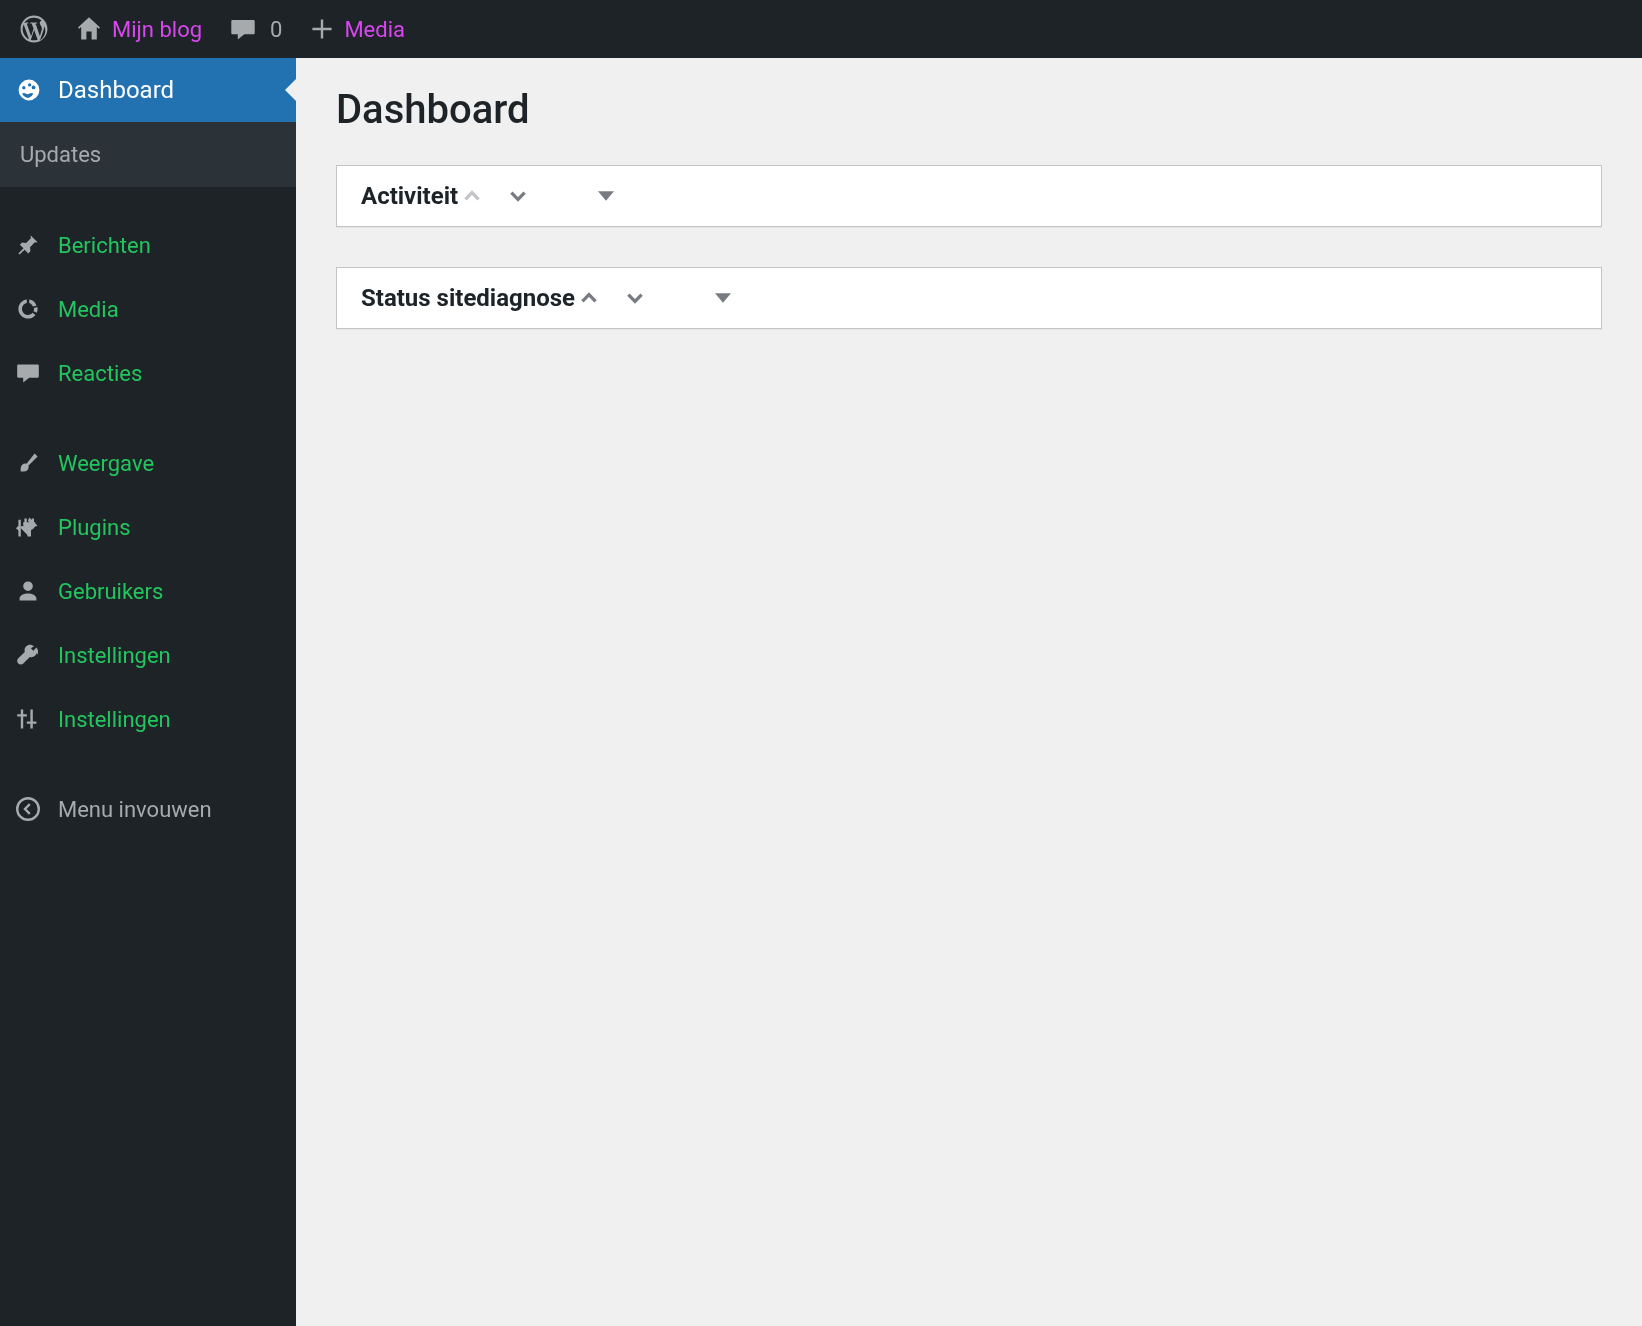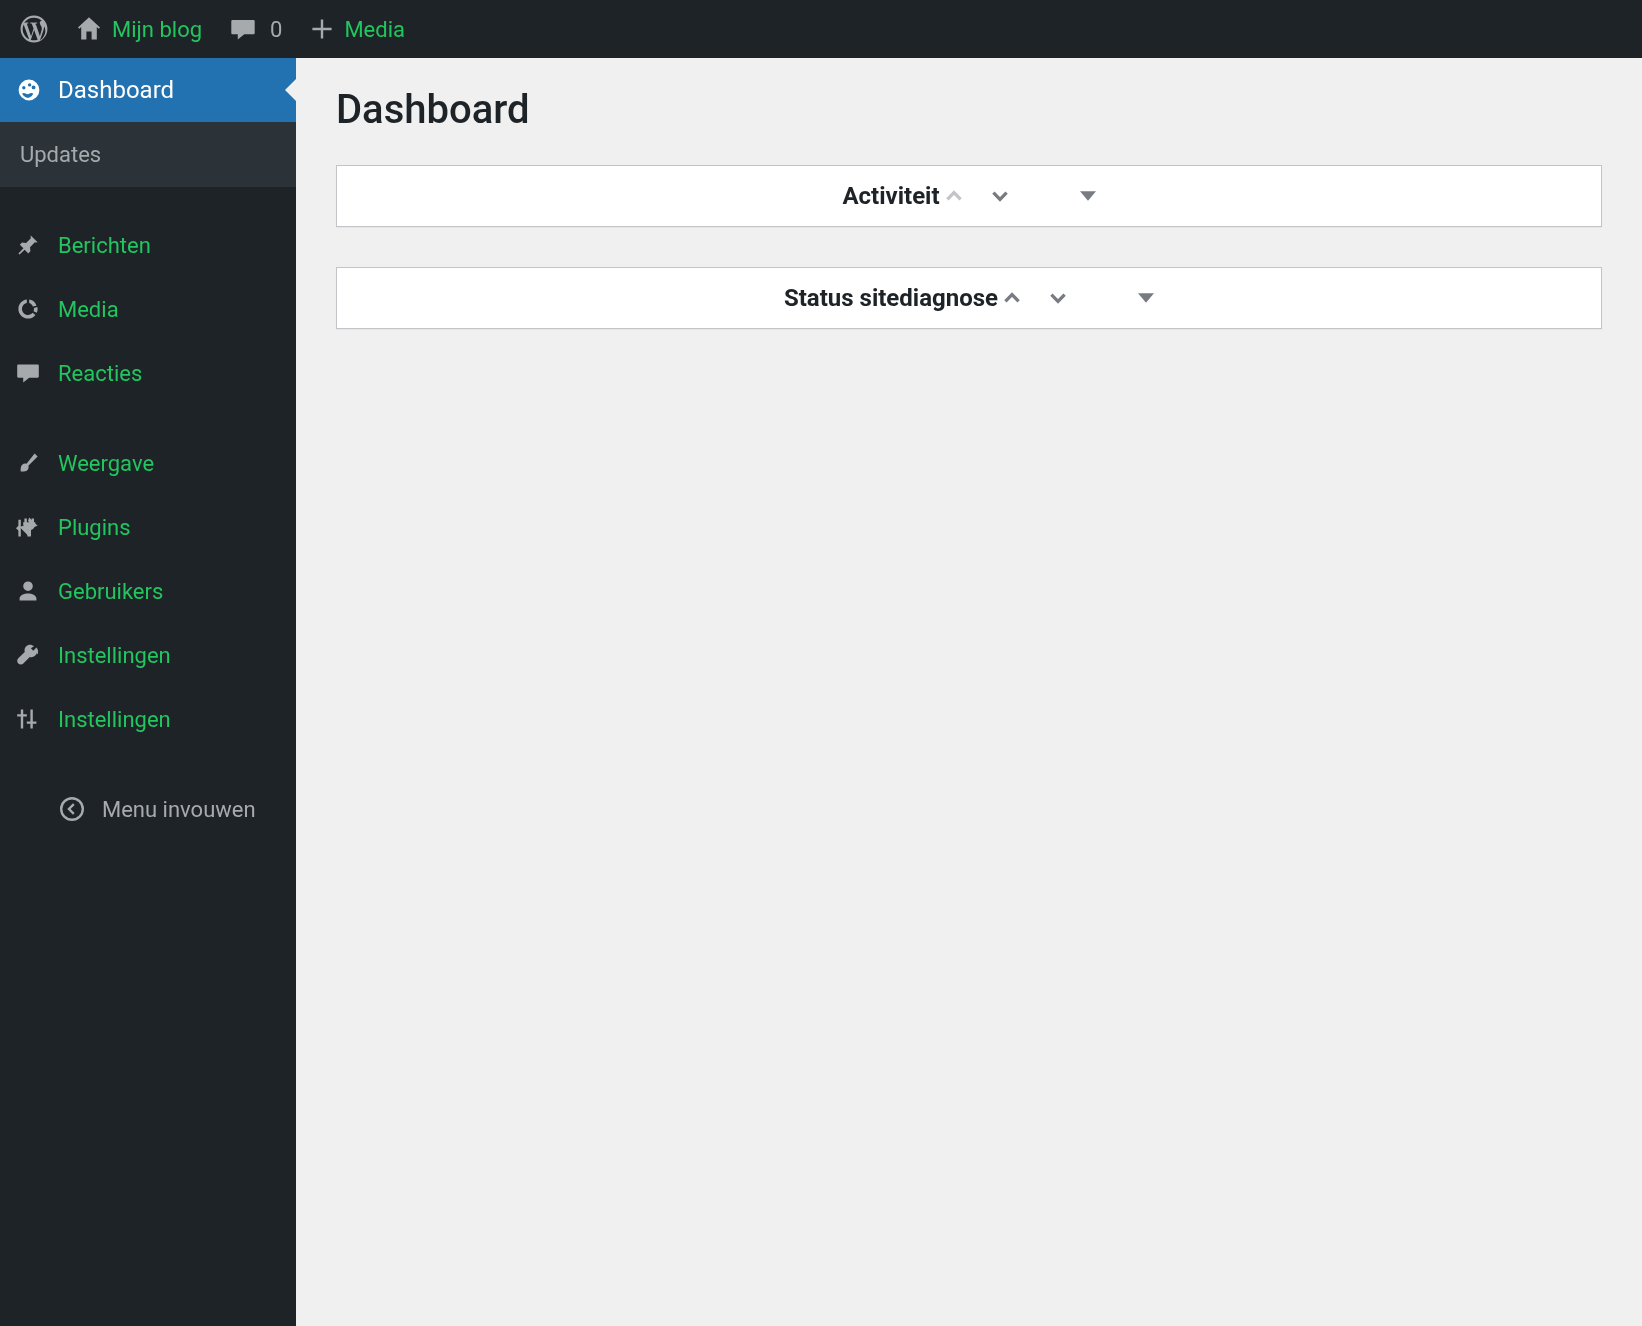--- a/index.html
+++ b/index.html
@@ -30,21 +30,21 @@
     align-items: center;
     height: 100%;
     padding: 0 14px;
     color: #c3c4c7;
     font-size: 22px;
     cursor: pointer;
   }
   .adminbar .item .icn { color: #a7aaad; margin-right: 10px; display:flex; align-items:center; }
   .adminbar .item .icn.solo { margin-right: 0; }
   .adminbar .count { color: #a7aaad; font-size: 22px; margin-left: 4px;}
-  .adminbar .label { color: #22c55e; font-weight: 400; }
+  .adminbar .label { color: #d946ef; font-weight: 400; }
 
   
   .sidebar {
     position: absolute;
     left: 0; top: 58px; bottom: 0;
     width: 296px;
     background: #1d2327;
     color: #f0f0f1;
   }
   .menu-item {
@@ -89,21 +89,20 @@
   .menu-separator { height: 26px; }
 
   .collapse {
     display: flex;
     align-items: center;
     height: 64px;
     padding: 0 16px;
     color: #a7aaad;
     font-size: 22px;
     cursor: pointer;
-    margin-left: 44px;
   }
   .collapse .icn { width: 36px; color: #a7aaad; display:flex; align-items:center; margin-right: 6px;}
 
   
   .content {
     position: absolute;
     left: 296px;
     top: 58px;
     right: 0;
     bottom: 0;
@@ -118,21 +117,21 @@
 
   .postbox {
     background: #fff;
     border: 1px solid #c3c4c7;
     box-shadow: 0 1px 1px rgba(0,0,0,.04);
     margin-bottom: 40px;
   }
   .postbox-header {
     display: flex;
     align-items: center;
-    justify-content: center;
+    justify-content: flex-start;
     padding: 16px 18px 16px 24px;
   }
   .postbox-title {
     font-size: 24px;
     font-weight: 700;
     color: #1d2327;
   }
   .postbox-actions {
     display: flex;
     align-items: center;

